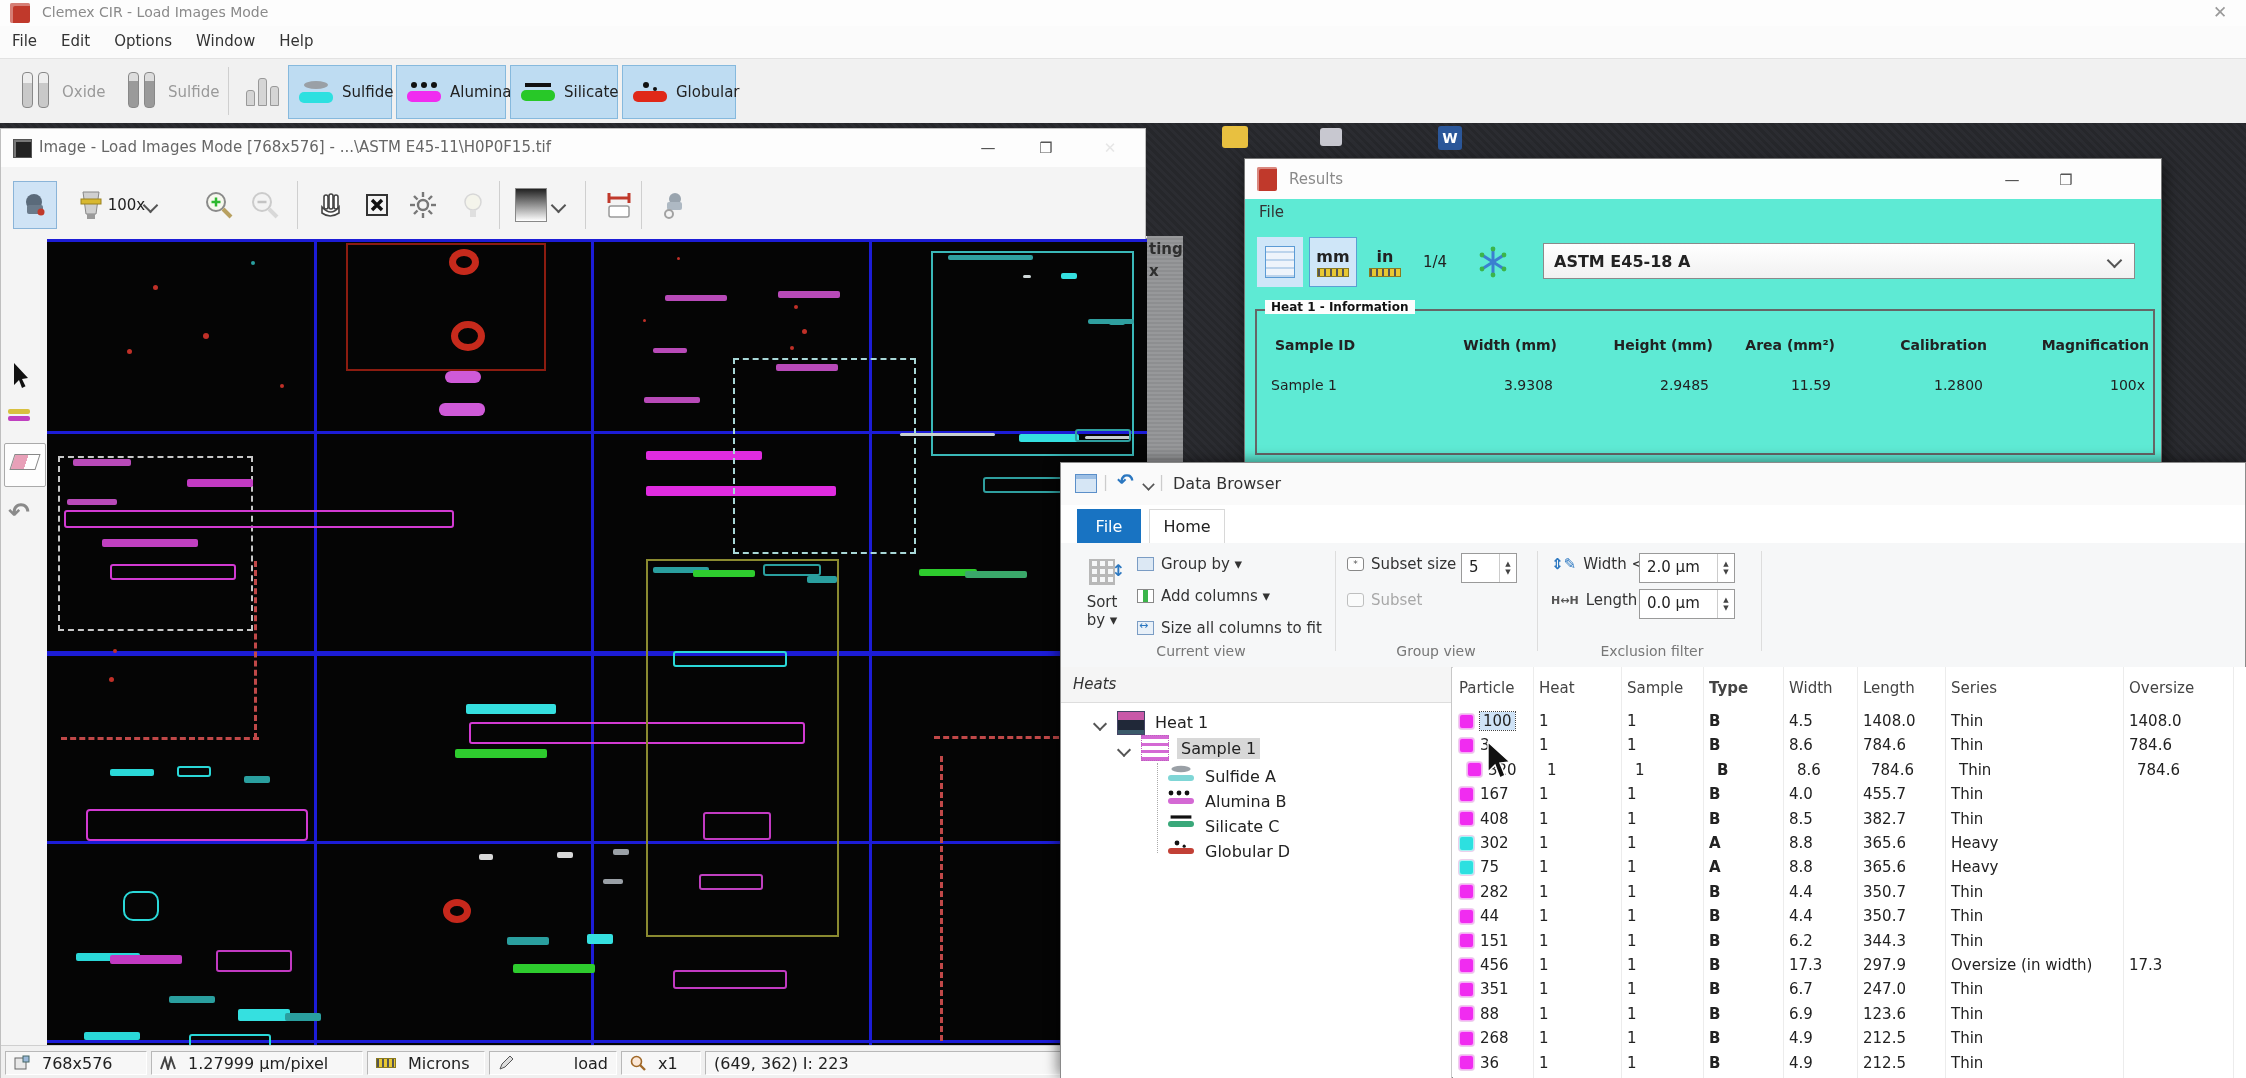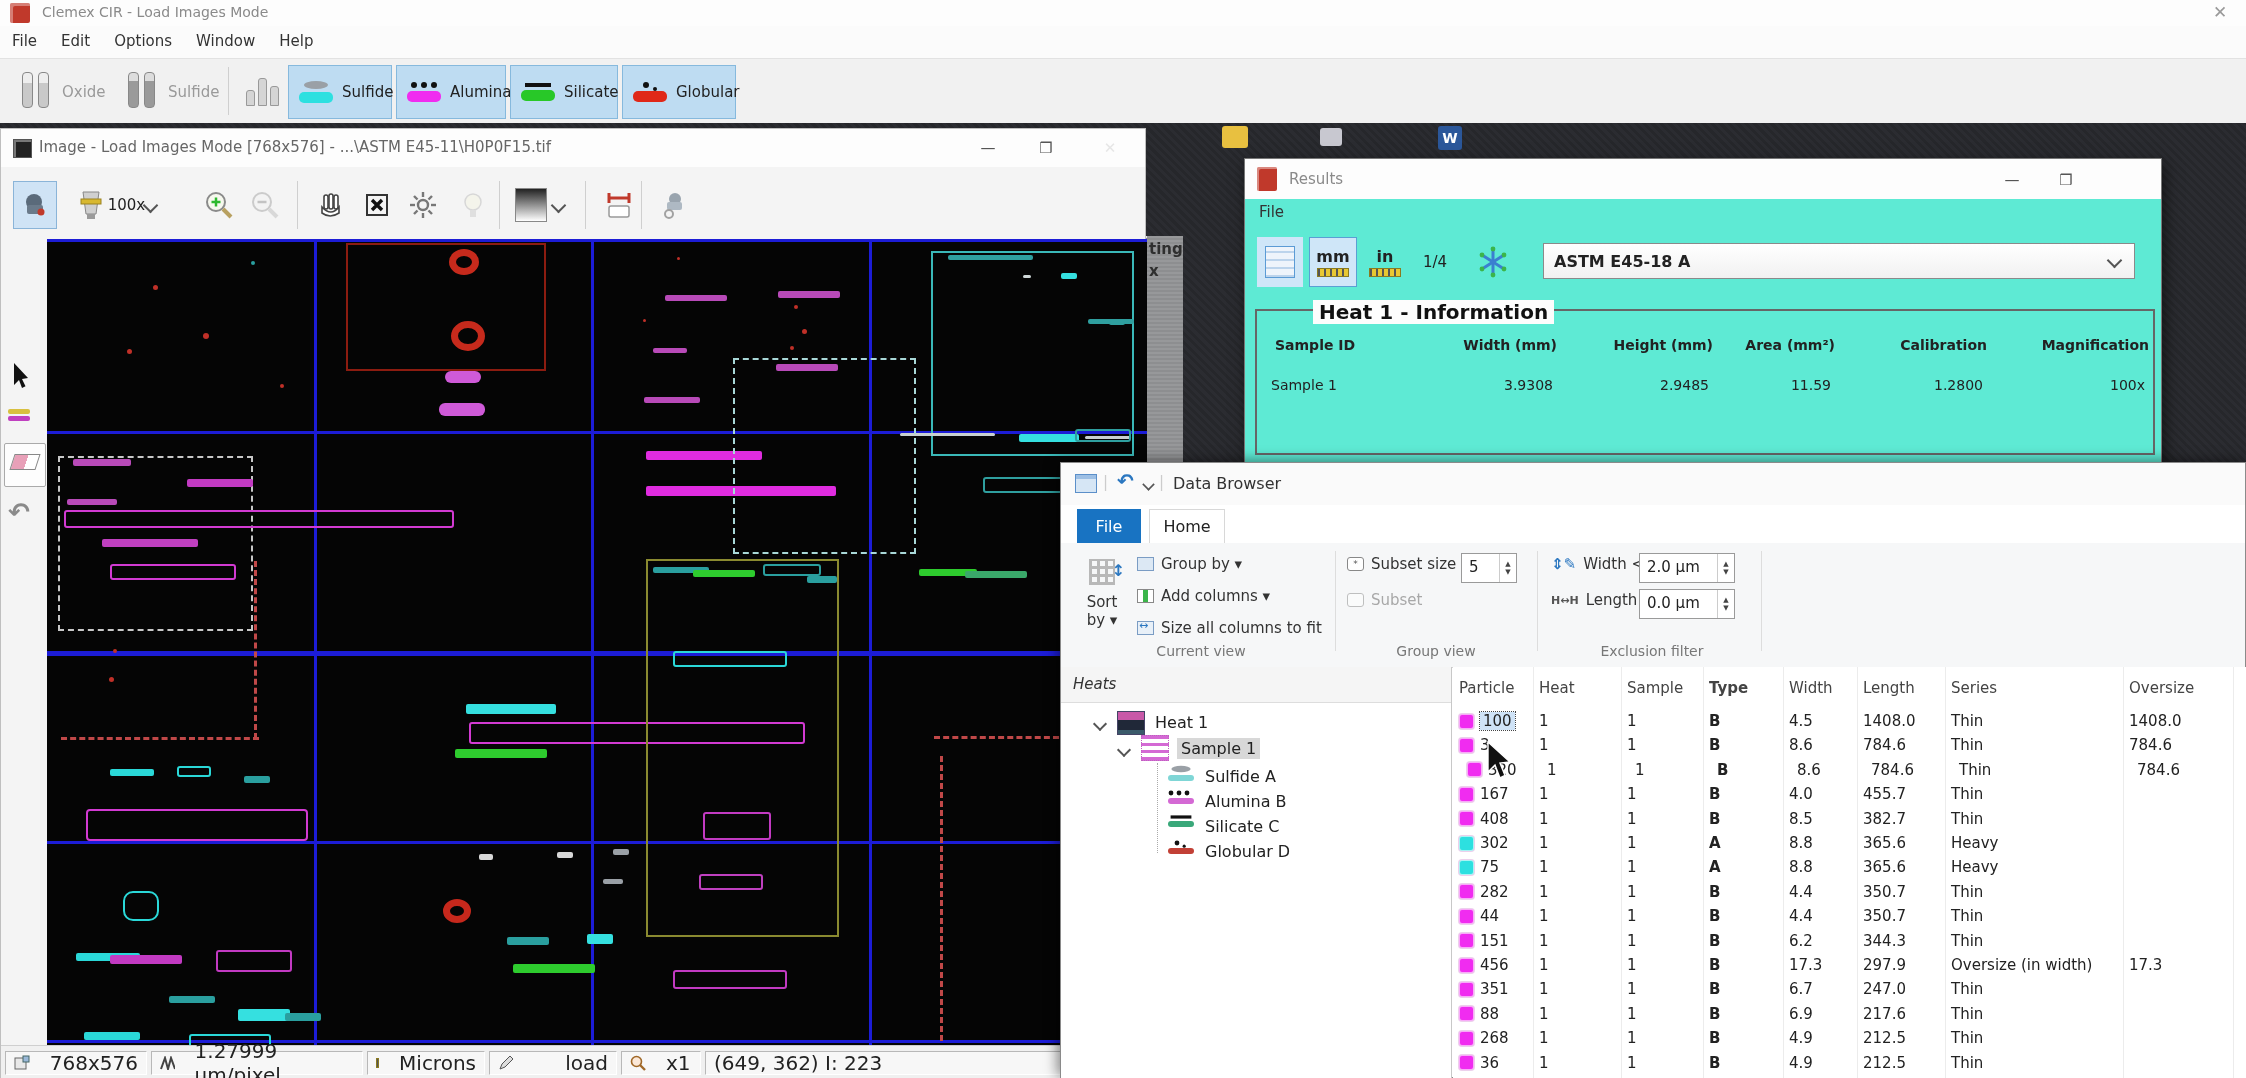--- a/index.html
+++ b/index.html
@@ -53,21 +53,21 @@
   .itb.sel{background:#cfe3f5;border:1px solid #8ab4d8;box-sizing:border-box;}
   .iw-left{position:absolute;left:0;top:110px;width:46px;height:806px;background:#f4f4f4;border-right:1px solid #d8d8d8;}
   .ltool{position:absolute;left:7px;}
   .eraserbtn{position:absolute;left:3px;width:40px;height:42px;border:1px solid #aaa;background:#fdfdfd;border-radius:2px;}
   .marker-ic span{display:block;width:22px;height:5px;margin:2px 0;border-radius:2px;}
   .canvas{position:absolute;left:46px;top:110px;width:1100px;height:806px;background:#050505;overflow:hidden;}
   .gridline{position:absolute;}
   .shp{position:absolute;box-sizing:border-box;}
   .statusbar{position:absolute;left:0;top:916px;width:100%;height:34px;background:#f0f0f0;border-top:1px solid #cfcfcf;}
   .seg{position:absolute;top:5px;height:24px;border:1px solid #b8b8b8;border-right-color:#fff;border-bottom-color:#fff;
-    background:#f7f7f7;display:flex;align-items:center;gap:20px;padding:0 8px;box-sizing:border-box;font-size:20px;color:#222;}
+    background:#f7f7f7;display:flex;align-items:center;gap:12px;padding:0 8px;box-sizing:border-box;font-size:16px;color:#222;}
   .mini-ic{display:inline-block;}
   
   .results{position:absolute;left:1244px;top:158px;width:918px;height:348px;background:#5eead4;
     border:1px solid #777;box-shadow:3px 5px 14px rgba(0,0,0,.55);box-sizing:border-box;z-index:20;}
   .rw-title{position:absolute;left:0;top:0;width:100%;height:40px;background:#fdfdfd;}
   .rw-title .txt{position:absolute;left:44px;top:11px;color:#8a8a8a;}
   .rw-ic{position:absolute;left:12px;top:8px;width:20px;height:24px;background:#c0392b;border-radius:2px;
     box-shadow:inset 2px 2px 0 rgba(255,255,255,.4);}
   .rw-menu{position:absolute;left:14px;top:44px;color:#333;}
   .rw-toolbar{position:absolute;left:0;top:70px;width:100%;height:68px;}
@@ -77,21 +77,21 @@
   .rule{width:32px;height:9px;background:repeating-linear-gradient(90deg,#555 0 2px,#e8c832 2px 6px);border:1px solid #8a7a20;box-sizing:border-box;}
   .gridic{width:28px;height:30px;border:1px solid #5b9bd5;background:
      repeating-linear-gradient(0deg,#bcd4ec 0 2px,#eef4fb 2px 8px),
      repeating-linear-gradient(90deg,#bcd4ec 0 2px,#eef4fb 2px 8px);}
   .combobox{position:absolute;left:298px;top:14px;width:592px;height:36px;border:1px solid #8a8a8a;
     background:linear-gradient(#ffffff,#f1f1f1);display:flex;align-items:center;box-sizing:border-box;}
   .combobox .val{margin-left:10px;font-weight:bold;font-size:16px;}
   .chev{width:9px;height:9px;border-right:2px solid #555;border-bottom:2px solid #555;transform:rotate(45deg);display:inline-block;}
   .combobox .chev{position:absolute;right:14px;top:11px;}
   .groupbox{position:absolute;left:10px;top:150px;width:896px;height:142px;border:2px solid #666;}
-  .gb-legend{position:absolute;left:8px;top:-11px;background:#fdfdfd;padding:0 6px;font-weight:bold;font-size:20px;color:#111;margin-left:48px;}
+  .gb-legend{position:absolute;left:8px;top:-11px;background:#fdfdfd;padding:0 6px;font-weight:bold;font-size:12px;color:#111;}
   .gb-row{position:absolute;left:0;width:100%;display:flex;}
   .gb-cell{box-sizing:border-box;padding-right:4px;font-size:14px;}
   .gb-head{color:#222;font-weight:bold;}
   .gb-c0{width:160px;text-align:left;padding-left:14px;}
   .gb-c1{width:140px;text-align:right;}
   .gb-c2{width:156px;text-align:right;}
   .gb-c3{width:122px;text-align:right;}
   .gb-c4{width:152px;text-align:right;}
   .gb-c5{width:162px;text-align:right;}
   
@@ -803,21 +803,21 @@
           </div>
           <div class="trow" style="top: 334.8px;">
             <div class="tc0">
               <div class="swatch" style="background: rgb(240, 44, 240);"></div>
               <span>88</span>
             </div>
             <div class="tc1">1</div>
             <div class="tc2">1</div>
             <div class="tc3">B</div>
             <div class="tc4">6.9</div>
-            <div class="tc5">217.6</div>
+            <div class="tc5">123.6</div>
             <div class="tc6">Thin</div>
             <div class="tc7"></div>
           </div>
           <div class="trow" style="top: 359.2px;">
             <div class="tc0">
               <div class="swatch" style="background: rgb(240, 44, 240);"></div>
               <span>268</span>
             </div>
             <div class="tc1">1</div>
             <div class="tc2">1</div>

